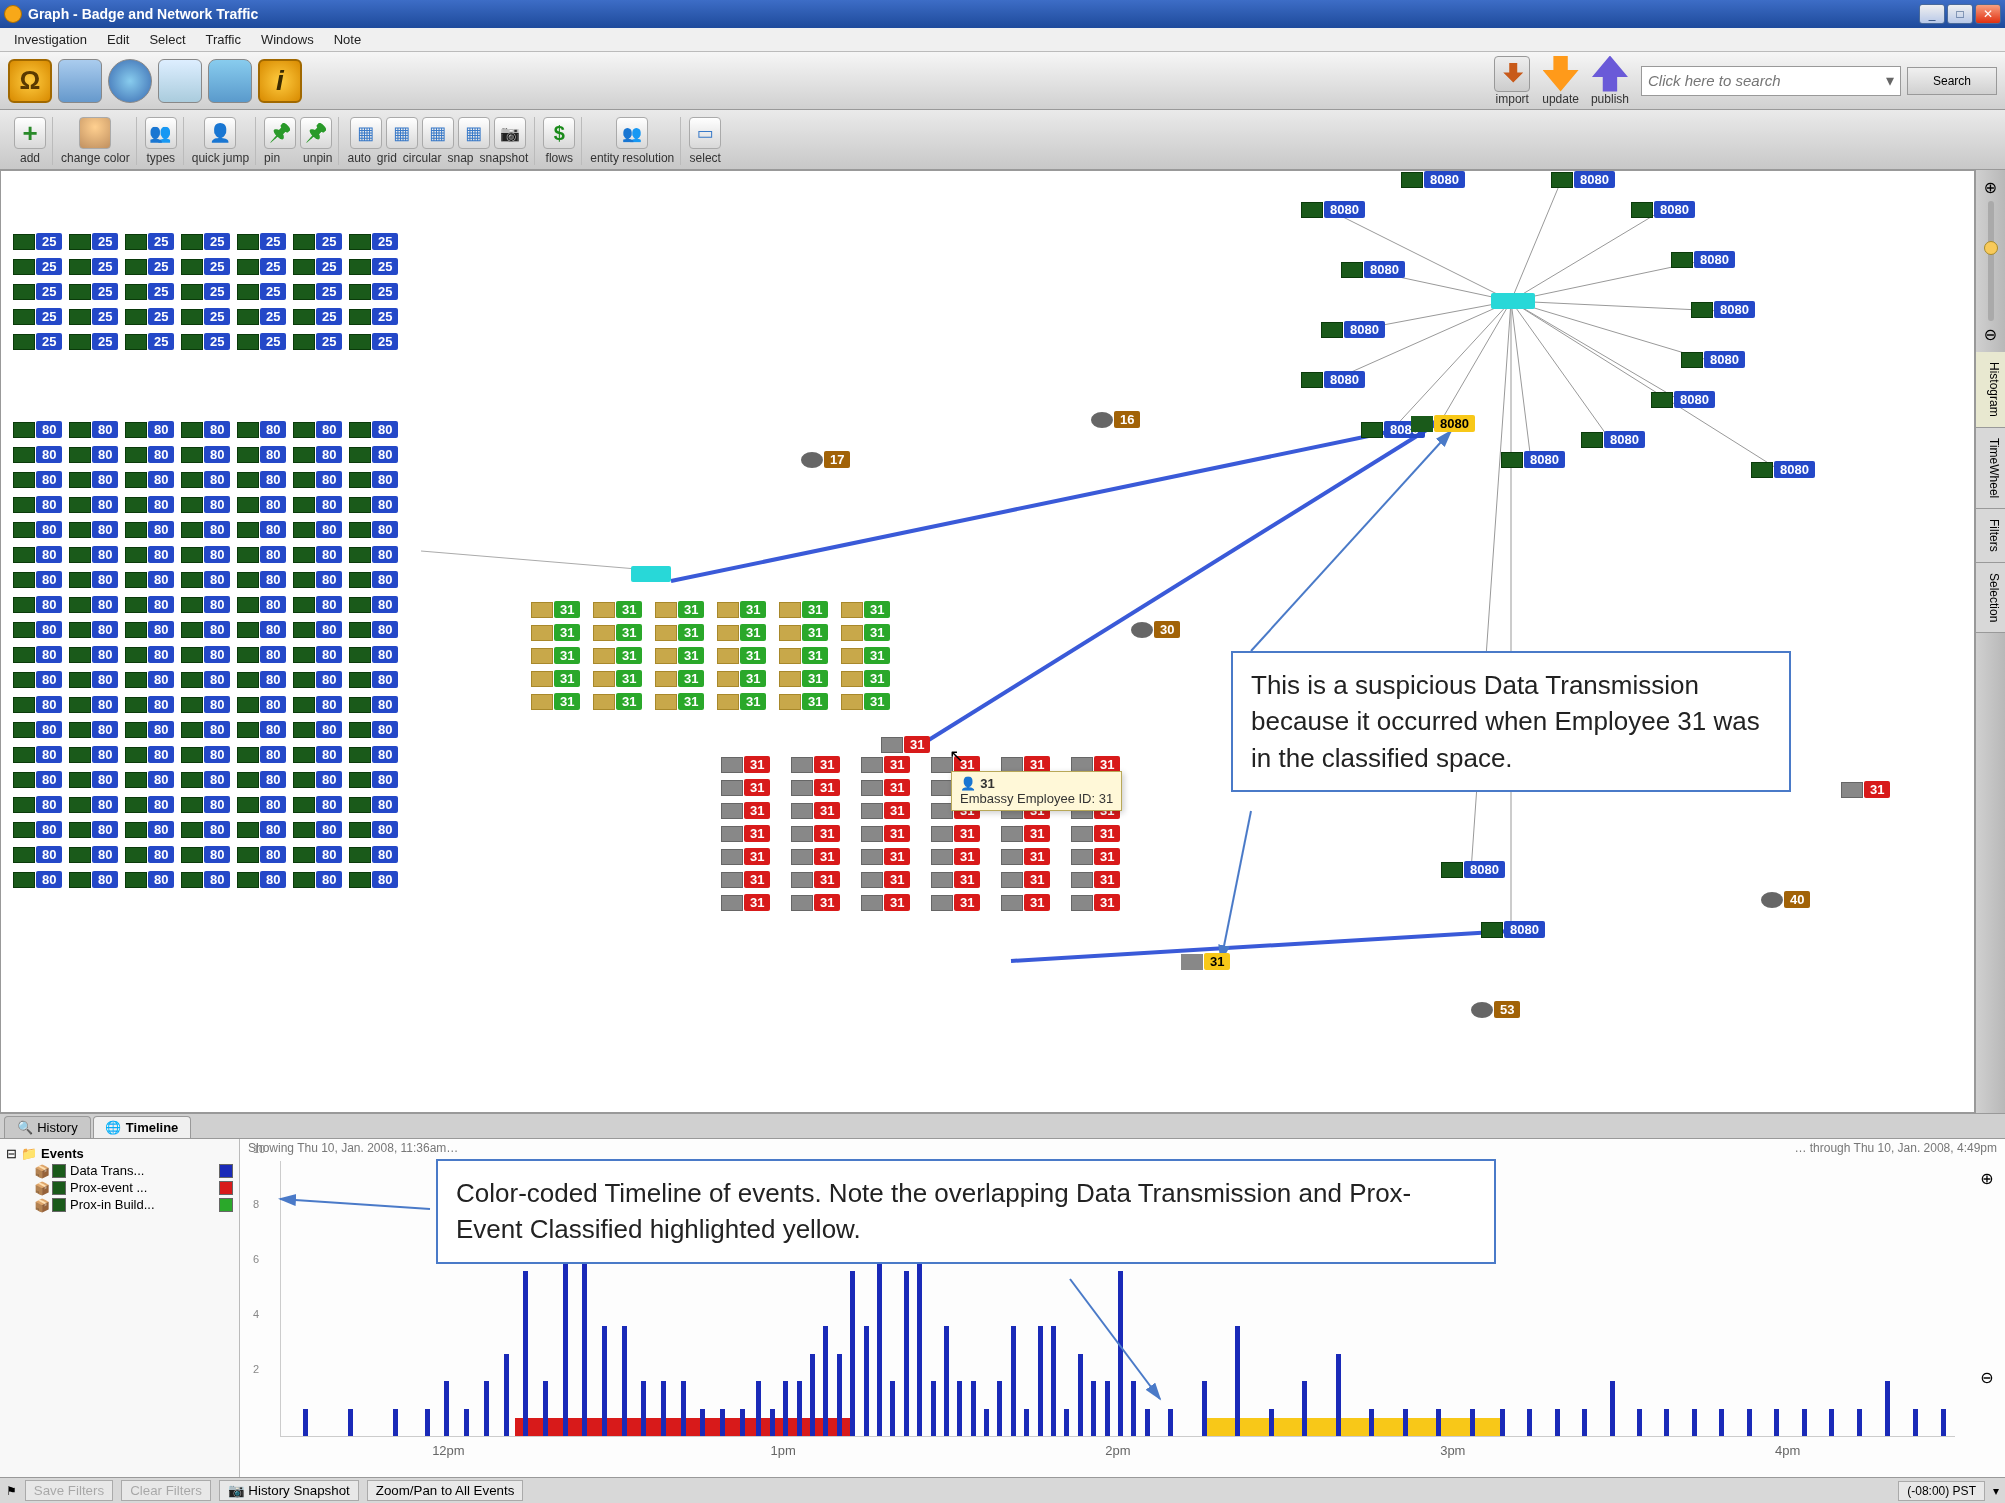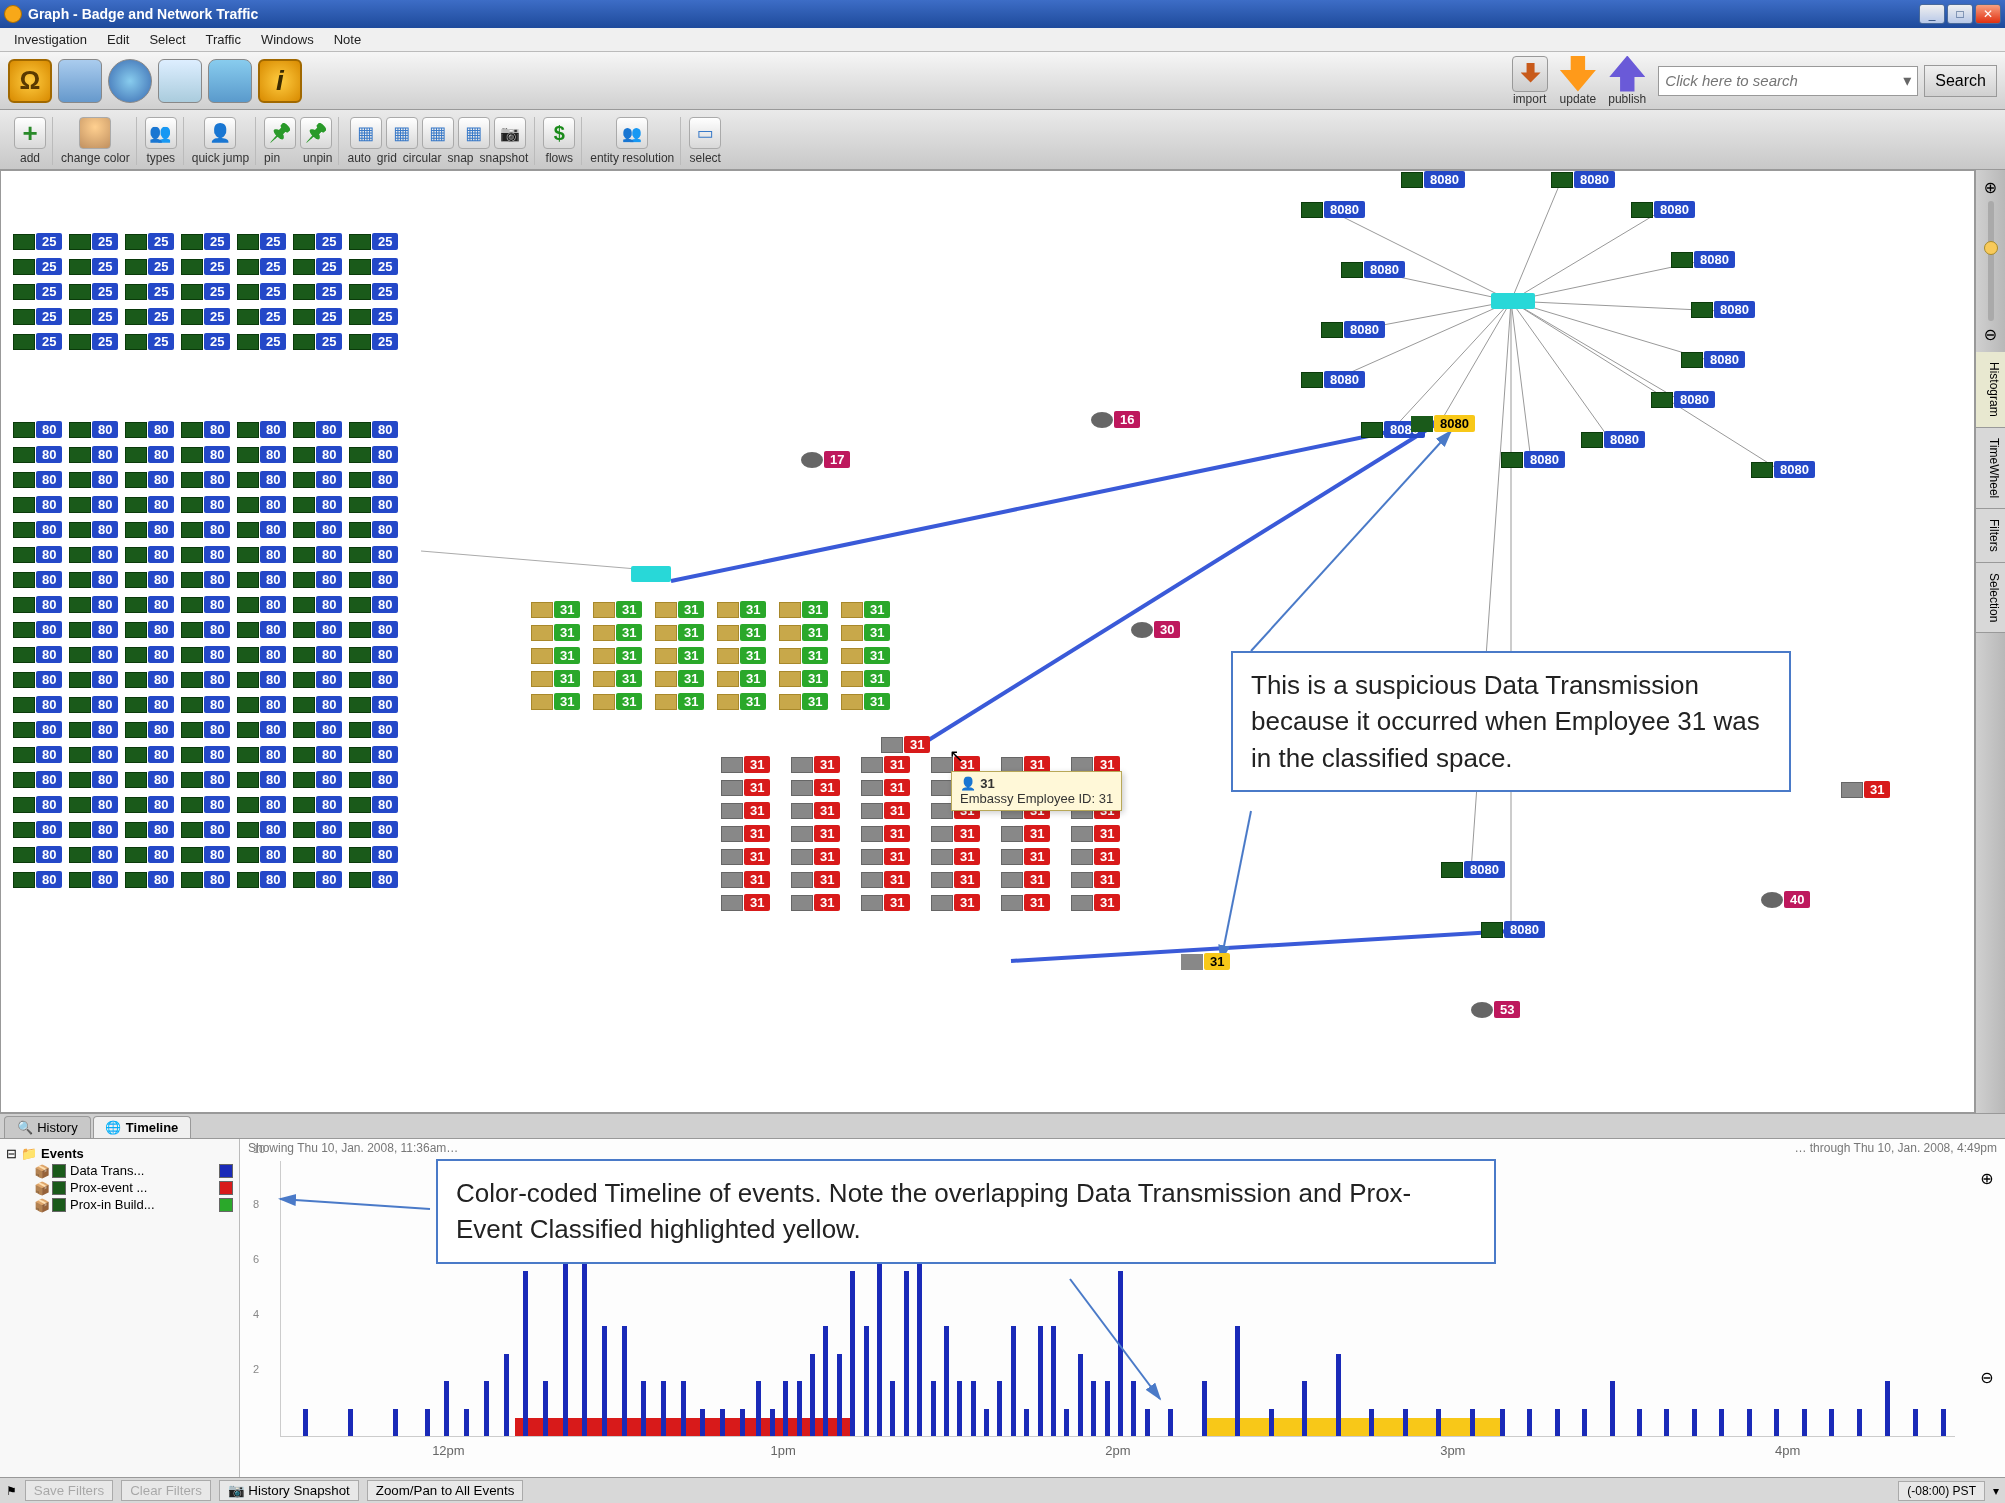--- a/index.html
+++ b/index.html
@@ -28,21 +28,21 @@
 .bigicon.info { background: radial-gradient(circle,#ffcc40,#d88a00); color:#3a2a00; font-size:28px; font-weight:bold; font-style:italic; border:2px solid #a06800; }
 .maintoolbar .spacer { flex: 1; }
 .maintoolbar .actiongrp { display:flex; flex-direction:column; align-items:center; margin: 0 6px; font-size:12px; color:#333; }
 .actiongrp .aicon { width:36px; height:36px; }
 .aicon.import { background: linear-gradient(to bottom,#eee,#ccc); border:1px solid #999; border-radius:4px; position:relative; }
 .aicon.import::after { content:""; position:absolute; top:6px; left:8px; width:20px; height:20px; background:#c85a1a; clip-path: polygon(30% 0,70% 0,70% 50%,100% 50%,50% 100%,0 50%,30% 50%); }
 .aicon.update { background: #ff9a1a; clip-path: polygon(50% 100%,0 40%,30% 40%,30% 0,70% 0,70% 40%,100% 40%); }
 .aicon.publish { background: #6a5ad8; clip-path: polygon(50% 0%,0 60%,30% 60%,30% 100%,70% 100%,70% 60%,100% 60%); }
 .searchbox { width: 260px; height: 30px; background:#fff; border:1px solid #999; display:flex; align-items:center; padding:0 6px; margin: 0 6px; }
 .searchbox input { border:none; outline:none; flex:1; font-style:italic; color:#888; font-size:15px; }
-.searchbtn { padding: 6px 10px; font-size:16px; border:1px solid #999; background: linear-gradient(to bottom,#f0f0f0,#d0d0d0); cursor:pointer; }
+.searchbtn { padding: 6px 25px; font-size:12px; border:1px solid #999; background: linear-gradient(to bottom,#f0f0f0,#d0d0d0); cursor:pointer; }
 
 
 .tooltoolbar { height: 60px; background: linear-gradient(to bottom,#eaeaea,#c8c8c8); border-bottom:1px solid #999; display:flex; align-items:flex-end; padding: 4px 8px; gap: 2px; }
 .toolgrp { display:flex; flex-direction:column; align-items:center; padding: 0 6px; border-right:1px solid #bbb; }
 .toolgrp:last-child { border-right:none; }
 .toolgrp .tgicons { display:flex; gap:4px; }
 .tgicon { width:32px; height:32px; background:linear-gradient(to bottom,#fff,#d8d8d8); border:1px solid #aaa; border-radius:4px; display:flex;align-items:center;justify-content:center; cursor:pointer; }
 .tgicon.add::after { content:"+"; color:#2a8a2a; font-size:26px; font-weight:bold; }
 .tgicon.color { background: radial-gradient(circle at 50% 30%,#ffd090,#c09060); }
 .tgicon.types::after { content:"👥"; font-size:18px; }
@@ -66,21 +66,21 @@
 .node .nicon { width:22px; height:16px; margin-right:1px; }
 .node .nlabel { padding: 1px 6px; color:#fff; font-weight:bold; font-size:13px; border-radius:2px; }
 .node.blue .nicon { background:#1a5a1a; border:1px solid #0a3a0a; }
 .node.blue .nlabel { background:#2448c8; }
 .node.green .nicon { background:#c8a84a; border:1px solid #a8882a; }
 .node.green .nlabel { background:#2aa82a; }
 .node.red .nicon { background:#888; border:1px solid #666; }
 .node.red .nlabel { background:#d81a1a; }
 .node.yellow .nlabel { background:#f8c818; color:#000; }
 .node.pink .nicon { background:#666; border-radius:50%; }
-.node.pink .nlabel { background:#be185d; }
+.node.pink .nlabel { background:#a16207; }
 .node.cyan .nlabel { background:#28d8d8; color:#003838; }
 
 
 .bluegrid { position:absolute; top:62px; left:12px; display:grid; grid-template-columns: repeat(7, 54px); gap: 8px 2px; }
 .bluegrid .node { position:static; }
 
 
 .greengrid { position:absolute; top:430px; left:530px; display:grid; grid-template-columns: repeat(6, 60px); gap:6px 2px; }
 .greengrid .node { position:static; }
 

